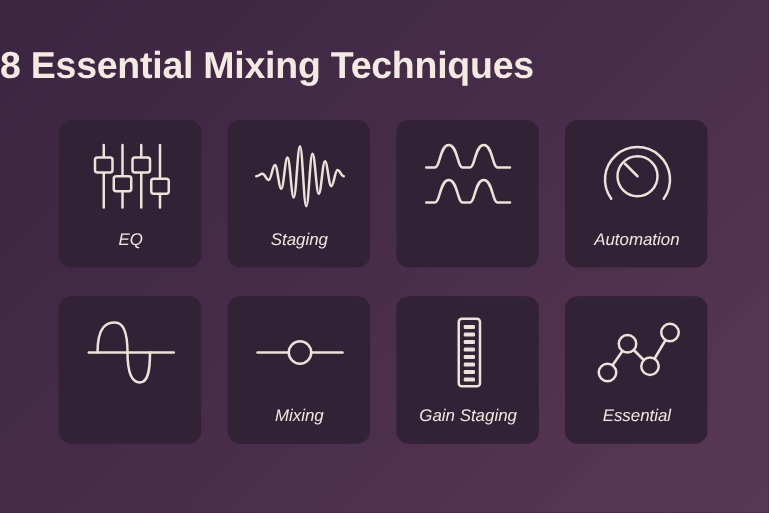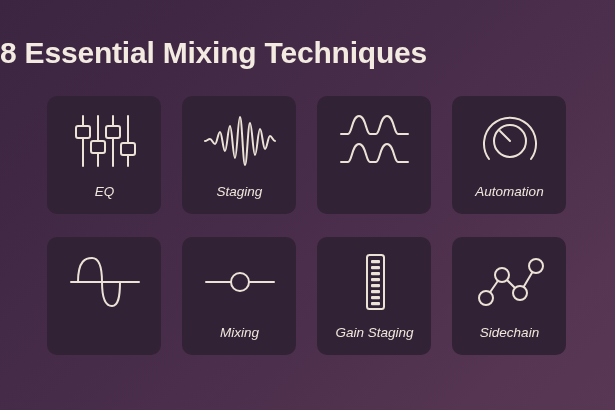--- a/index.html
+++ b/index.html
@@ -211,17 +211,17 @@
     <div class="card">
       <div class="card-icon">
         <svg width="70" height="56" viewBox="0 0 70 56">
           <path class="stroke" d="M11,44 L27,21 L45,39 L61,12"></path>
           <circle class="fill-dark" cx="11" cy="44" r="7"></circle>
           <circle class="fill-dark" cx="27" cy="21" r="7"></circle>
           <circle class="fill-dark" cx="45" cy="39" r="7"></circle>
           <circle class="fill-dark" cx="61" cy="12" r="7"></circle>
         </svg>
       </div>
-      <div class="card-label">Sidechain</div>
+      <div class="card-label">Essential</div>
     </div>
 
   </div>
 </div>
 
 </body></html>

